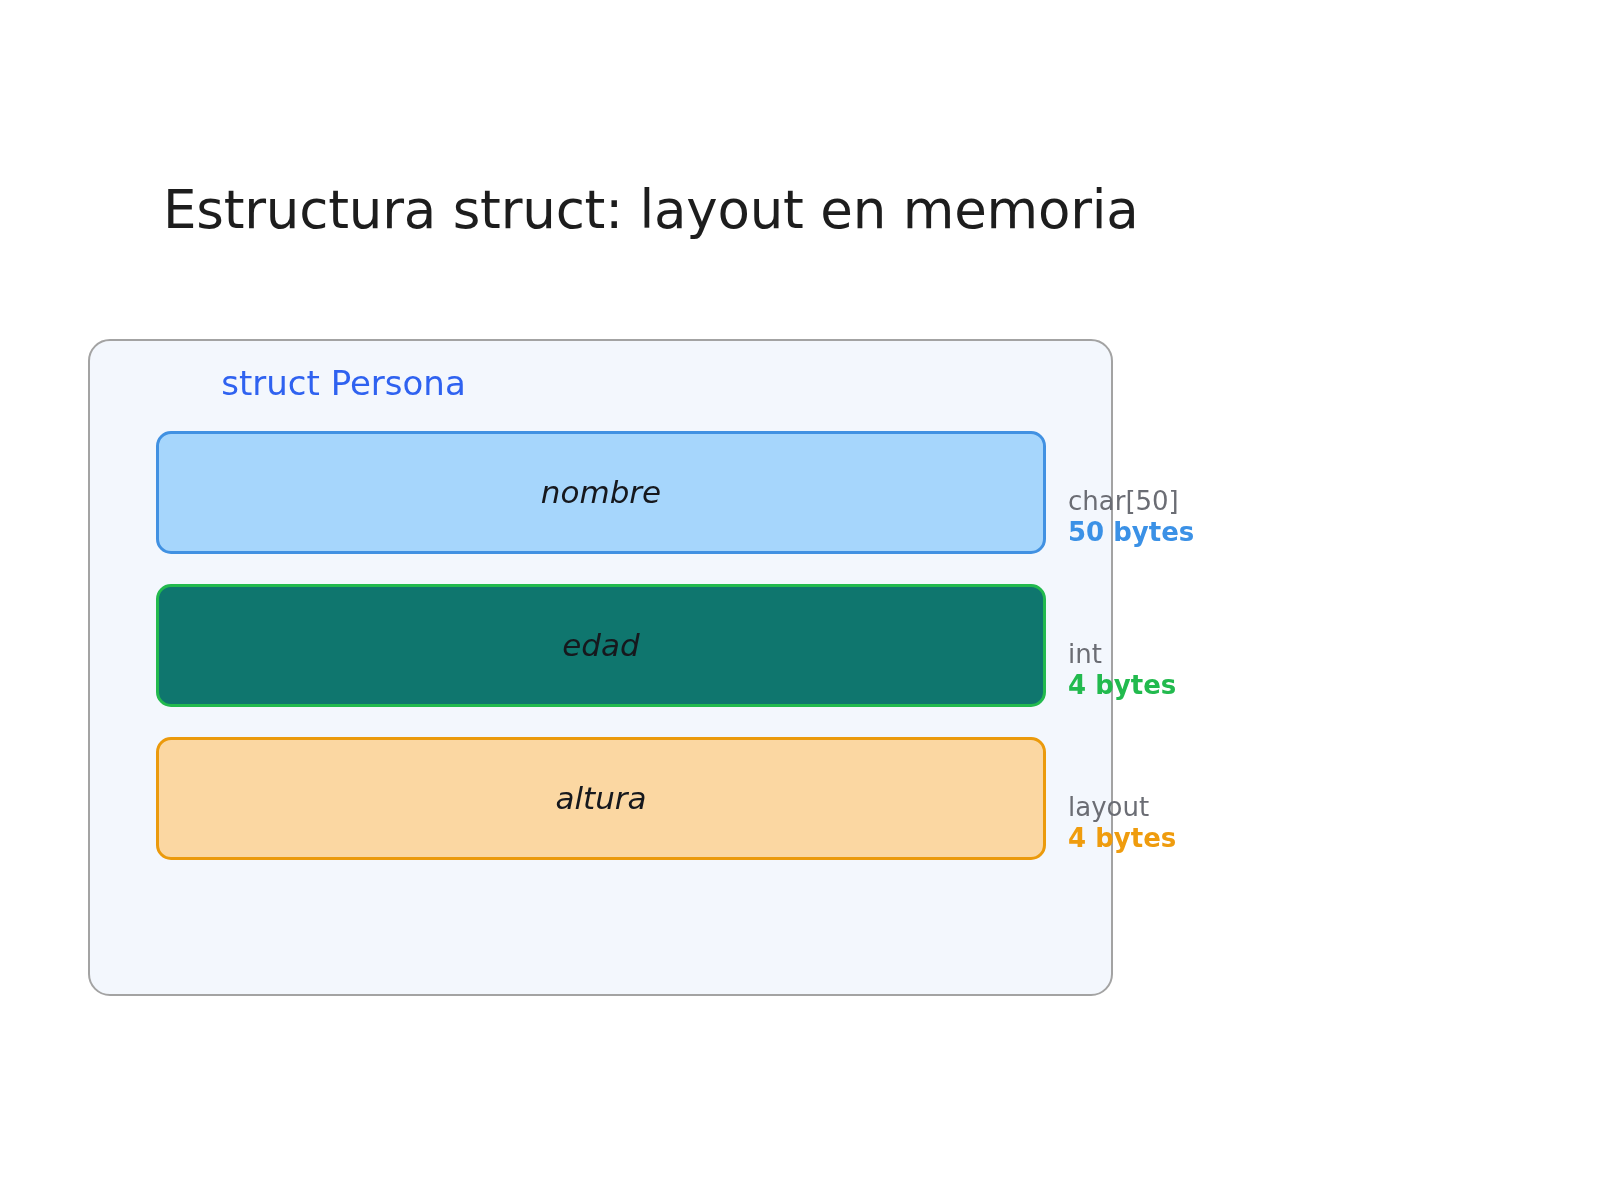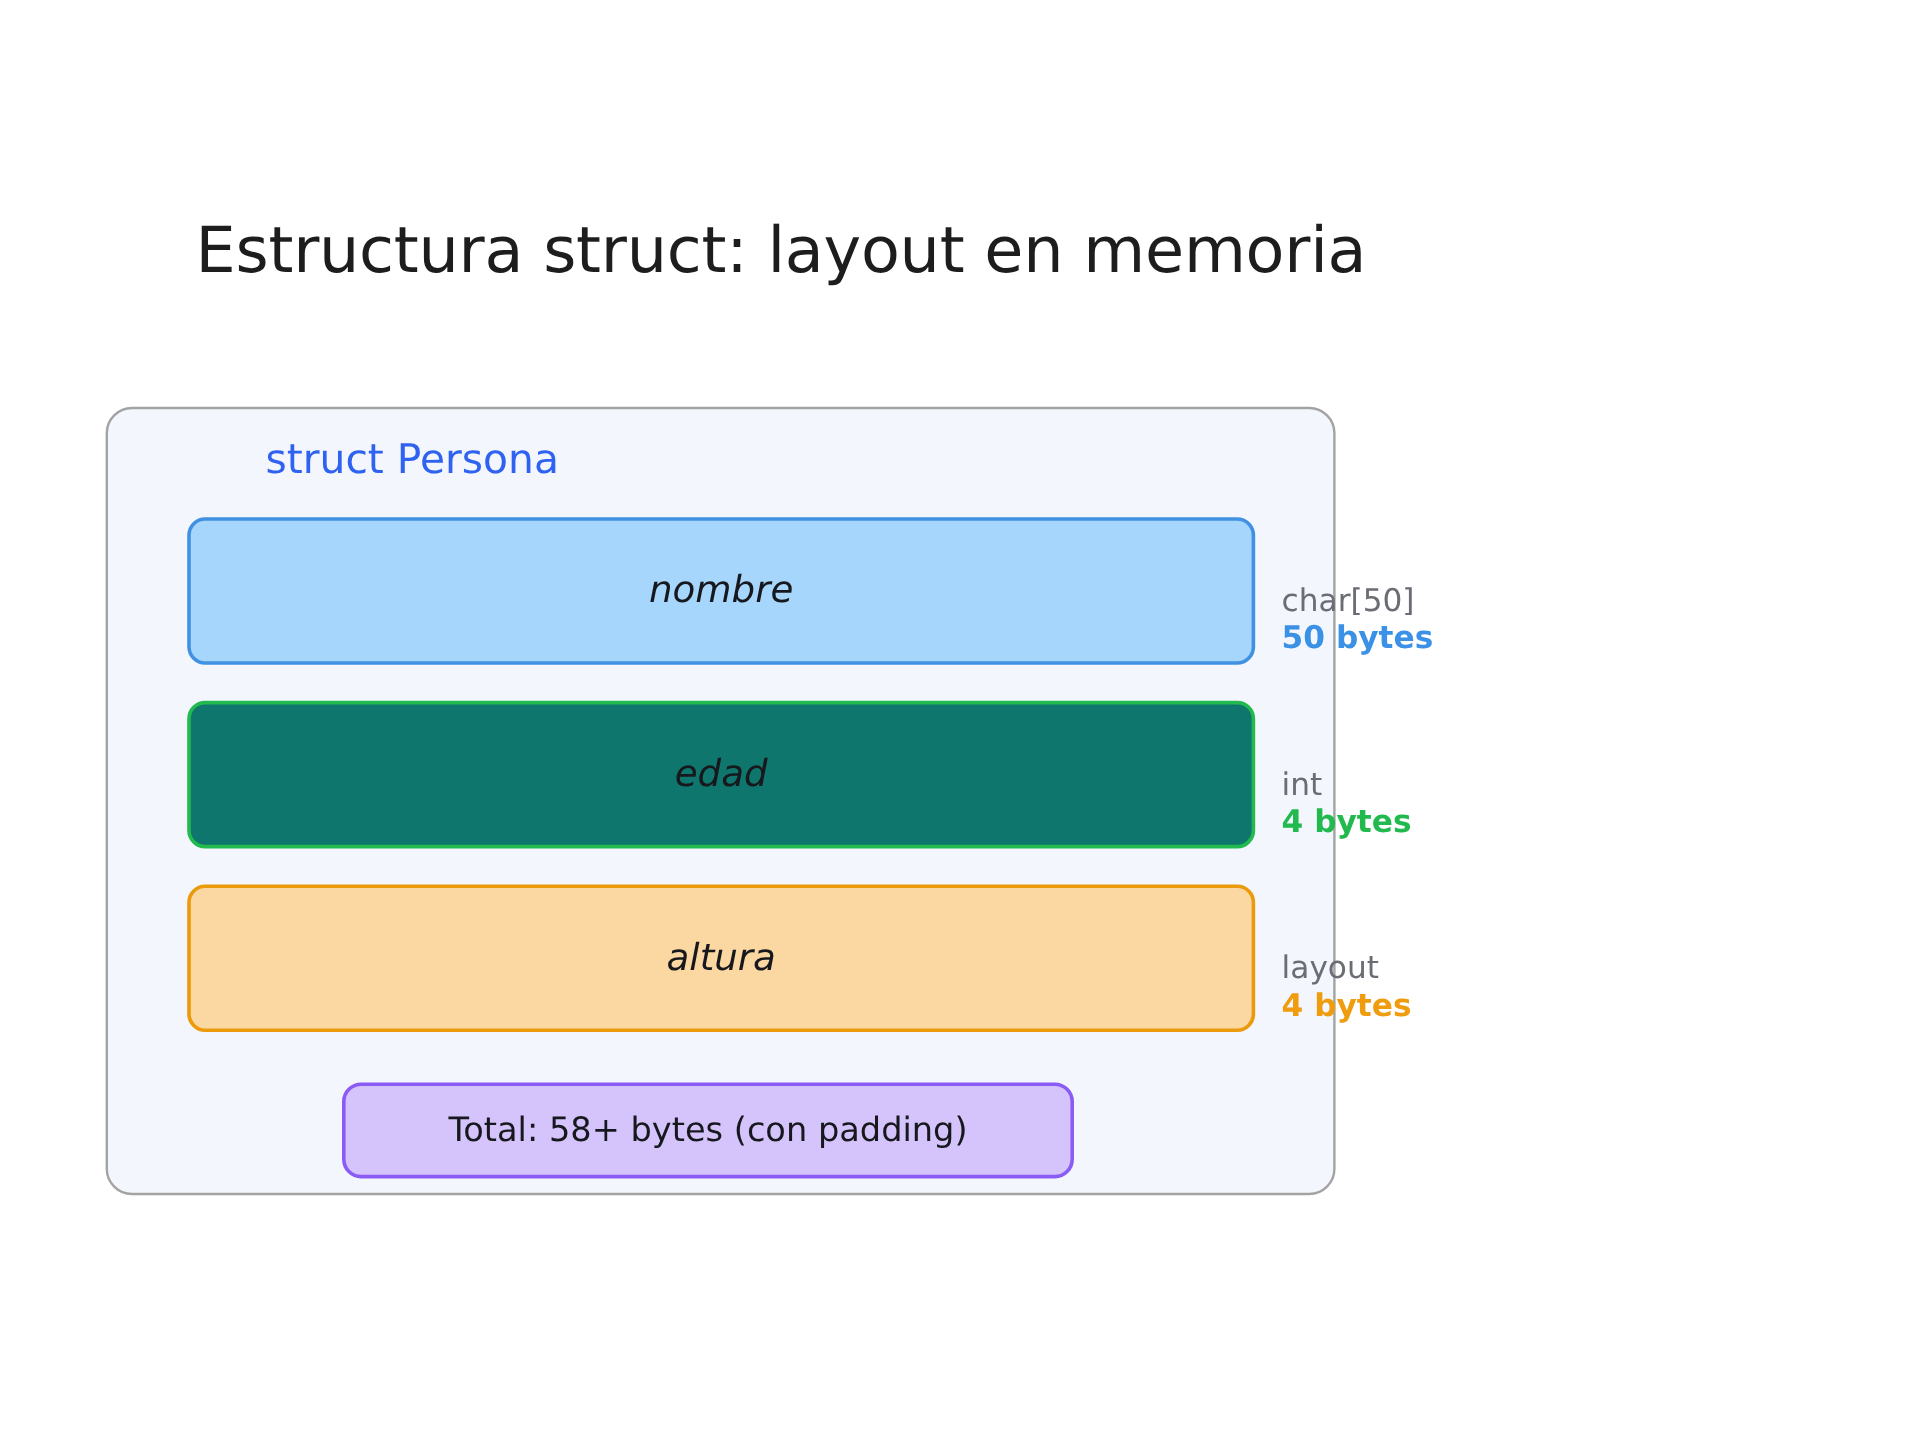--- a/index.html
+++ b/index.html
@@ -194,18 +194,15 @@
           <span class="field-label">altura</span>
         </div>
         <div class="field-meta">
           <div class="field-type">layout</div>
           <div class="field-size" style="color: rgb(239, 156, 14);">4 bytes</div>
         </div>
       </div>
 
     </div>
 
-    <div class="total-bar" style="background-color: rgb(213, 195, 251); border-color: rgb(138, 92, 245);">
-      <span class="total-label">Total: 58+ bytes (con padding)</span>
-    </div>
 
   </div>
 </div>
 
 </body></html>

